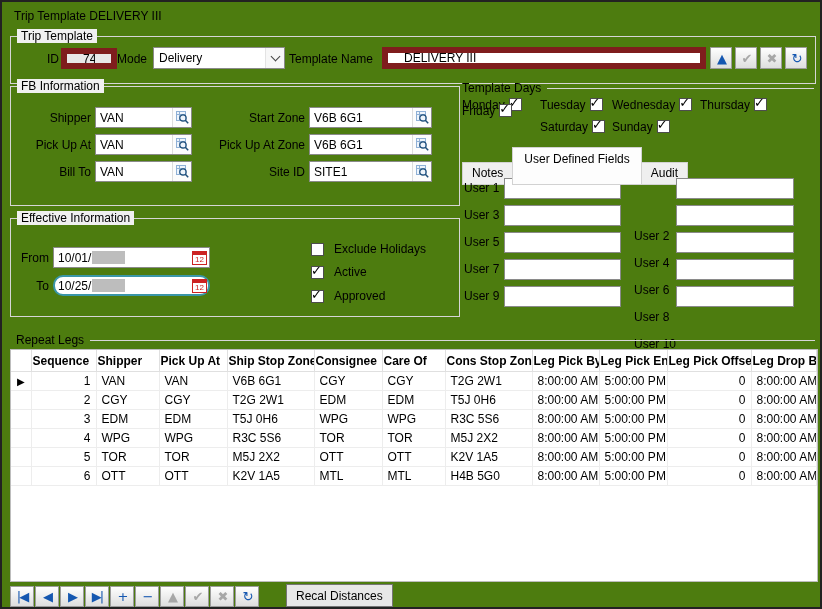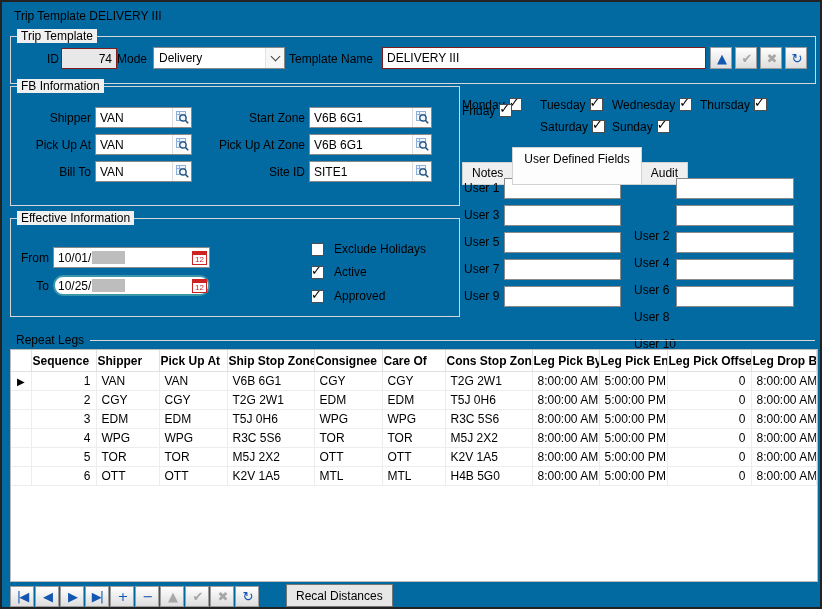--- a/index.html
+++ b/index.html
@@ -1,23 +1,23 @@
 <!DOCTYPE html>
 <html><head>
 <meta charset="utf-8">
 <style>
   html,body{margin:0;padding:0;width:822px;height:609px;}
   body{font-family:"Liberation Sans",sans-serif;font-size:12px;color:#000;background:#fff;}
-  .window{position:absolute;inset:0;background:#0369a1;border:2px solid #222;overflow:hidden;}
+  .window{position:absolute;inset:0;background:#4d7c0f;border:2px solid #222;overflow:hidden;}
   .title{position:absolute;left:12px;top:7px;white-space:nowrap;}
   .group{position:absolute;border:1px solid #d6d6d6;}
   .legend{position:absolute;top:-8px;left:6px;background:#f0f0f0;padding:0 4px;white-space:nowrap;}
   .lbl{position:absolute;white-space:nowrap;}
   .r{text-align:right;}
-  .tbx{position:absolute;border:1px solid #7f1d1d;background:#fff;height:21px;font:12px "Liberation Sans",sans-serif;padding:1px 4px;box-sizing:border-box;}
+  .tbx{position:absolute;border:6px solid #7f1d1d;background:#fff;height:21px;font:12px "Liberation Sans",sans-serif;padding:1px 16px;box-sizing:border-box;}
   .tbx.dis{background:#e8e8e8;text-align:right;}
   .combo{position:absolute;border:1px solid #8a8a8a;background:#fff;height:22px;box-sizing:border-box;display:flex;align-items:center;padding-left:5px;}
   .combo .chev{margin-left:auto;width:18px;align-self:stretch;display:flex;align-items:center;justify-content:center;background:#f7f7f7;border-left:1px solid #e3e3e3;}
   .chev i{display:block;width:6px;height:6px;border-right:1px solid #444;border-bottom:1px solid #444;transform:rotate(45deg);margin-top:-3px;}
   .lookup{position:absolute;height:21px;border:1px solid #8a8a8a;background:#fff;box-sizing:border-box;display:flex;align-items:center;}
   .lookup .val{flex:1;padding:0 4px;overflow:hidden;white-space:nowrap;}
   .lookup .lbtn{width:18px;align-self:stretch;display:flex;align-items:center;justify-content:center;border-left:1px solid #ddd;background:#fcfcfc;}
   .datefld{position:absolute;height:21px;border:1px solid #8a8a8a;background:#fff;box-sizing:border-box;display:flex;align-items:center;padding:0 2px 0 4px;}
   .datefld.focused{border:2px solid #3a96a8;padding:0 1px 0 3px;}
   .redact{width:33px;height:13px;background:#bdbdbd;margin-left:1px;}
@@ -163,20 +163,24 @@
             <rect x="0.5" y="0.5" width="9" height="9" fill="#eef4fb" stroke="#8fb0d6"></rect>
             <line x1="0.5" y1="3.5" x2="9.5" y2="3.5" stroke="#8fb0d6"></line>
             <line x1="3.5" y1="0.5" x2="3.5" y2="9.5" stroke="#8fb0d6"></line>
             <circle cx="7" cy="7" r="3.2" fill="none" stroke="#1f4e79" stroke-width="1.2"></circle>
             <line x1="9.3" y1="9.3" x2="12.2" y2="12.2" stroke="#1f4e79" stroke-width="1.6"></line>
           </svg>
         </span>
     </div>
   </div>
 
+  <div class="sechdr" style="left:460px;top:79px;width:352px;">
+    <span>Template Days</span>
+    <span class="line"></span>
+  </div>
   <div style="position:absolute;left:460px;top:95px;width:352px;height:40px;">
     <span class="daycell" style="left:0;top:0;">
         <span>Monday</span>
         <span class="cb checked"></span>
       </span>
     <span class="daycell" style="left:78px;top:0;">
         <span>Tuesday</span>
         <span class="cb checked"></span>
       </span>
     <span class="daycell" style="left:150px;top:0;">

